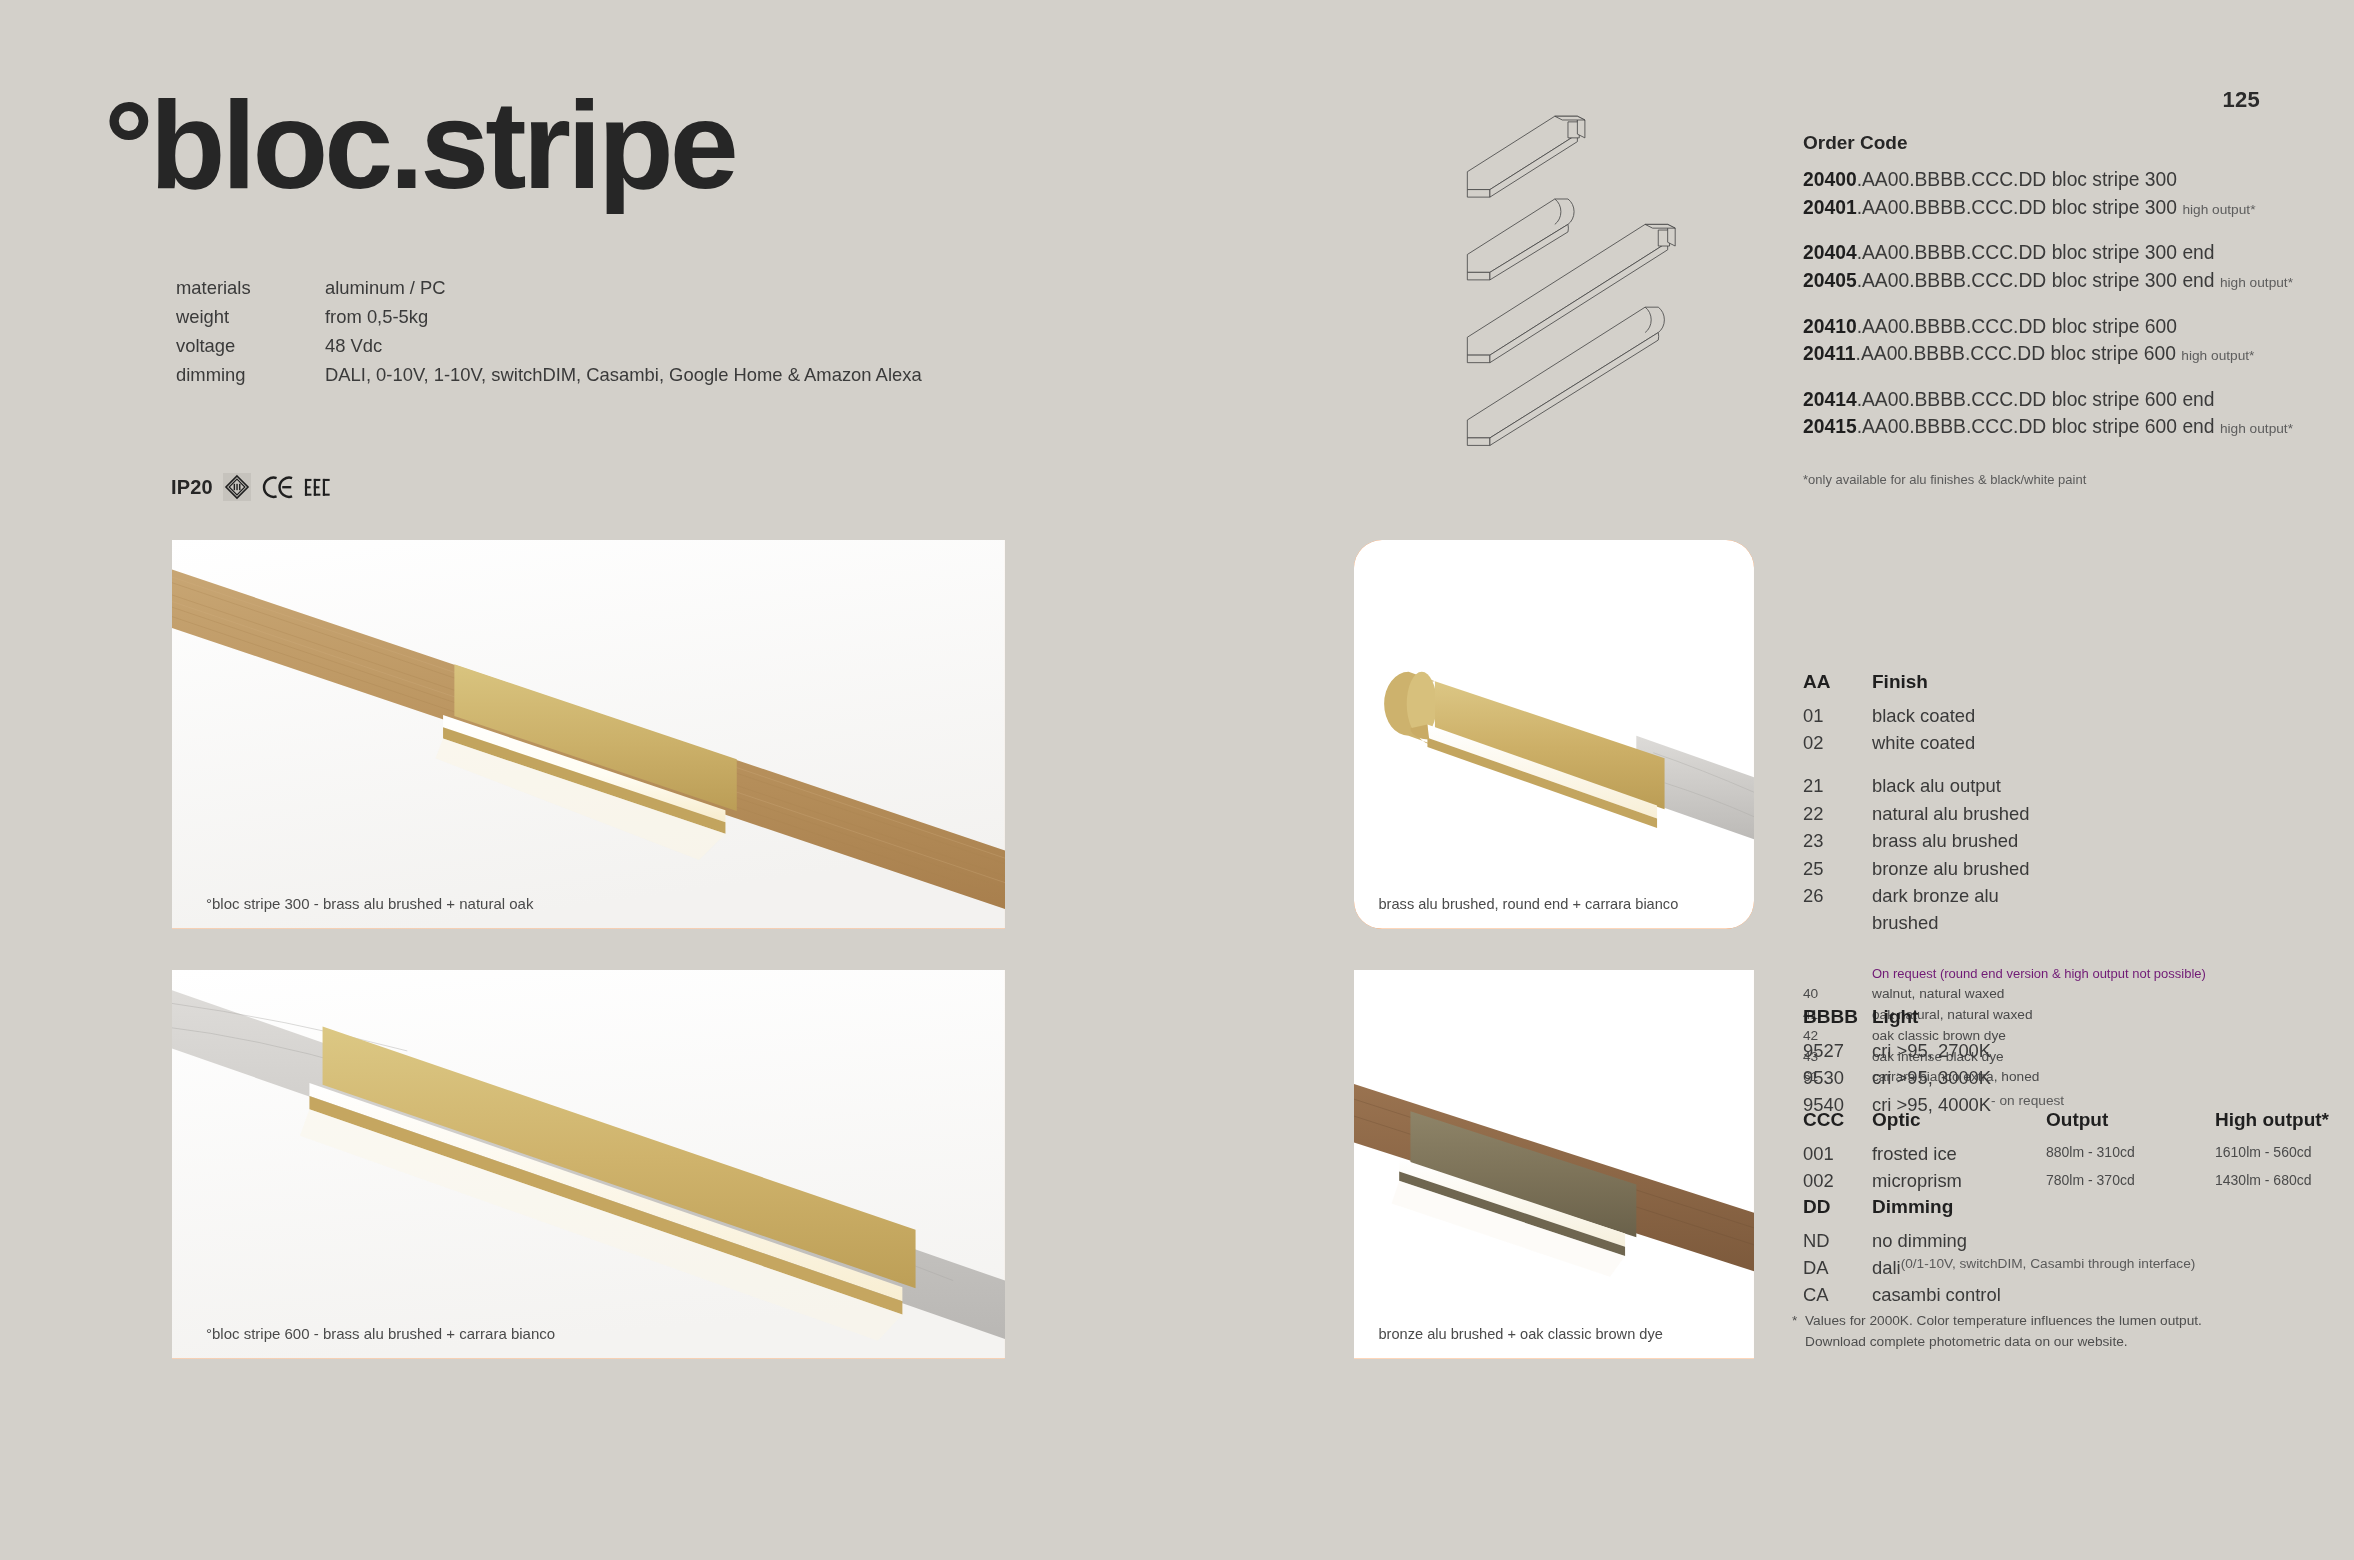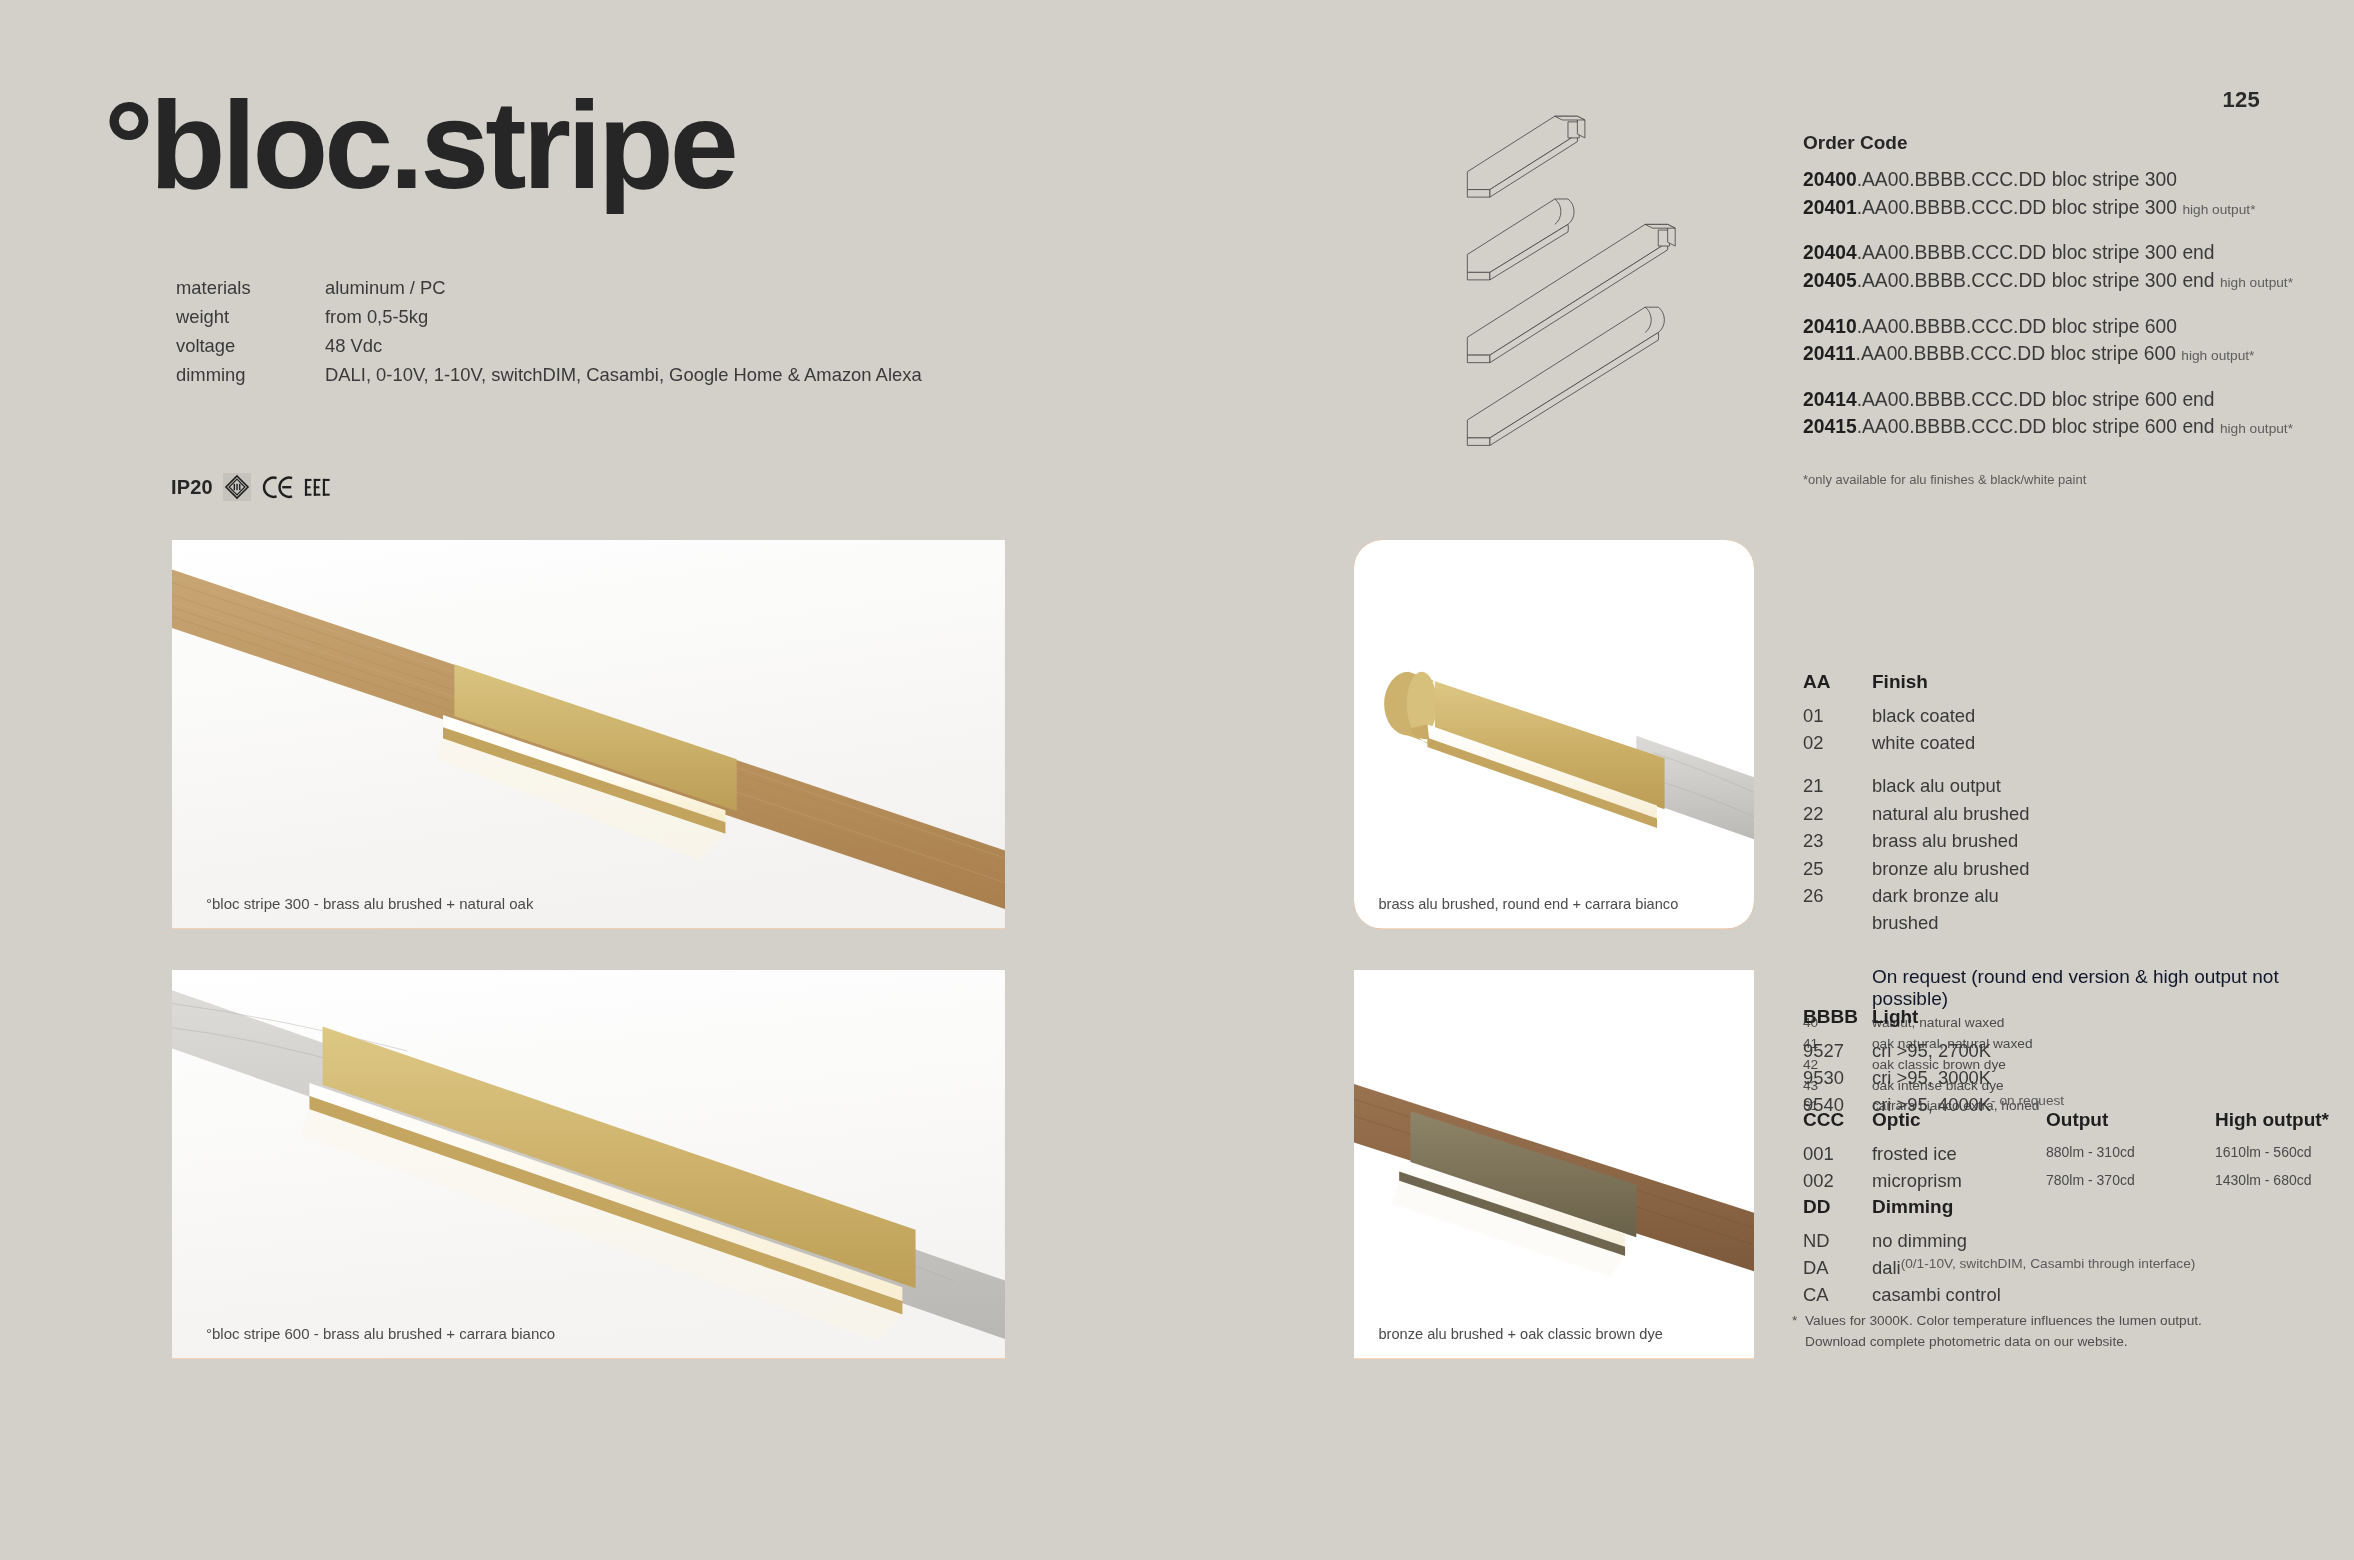--- a/index.html
+++ b/index.html
@@ -61,21 +61,21 @@
   .opt-dd    { top:1196px; }
 
   .opt-head { display:flex; font-size:19px; font-weight:700; color:#1f1f1f; margin-bottom:8.5px; }
   .opt-row  { display:flex; font-size:18.4px; color:#3a3a3a; line-height:1.49; }
   .c-code   { width:69px; flex:none; }
   .c-desc   { width:174px; flex:none; }
   .c-out    { width:169px; flex:none; font-size:14px; color:#4a4a4a; padding-top:2.8px; }
   .c-hout   { width:169px; flex:none; font-size:14px; color:#4a4a4a; padding-top:2.8px; }
   .opt-head .c-out, .opt-head .c-hout { font-size:19px; color:#1f1f1f; padding-top:0; }
   .gap { height:16px; }
-  .opt-sub { font-size:19px; color:#0f172a; margin:29px 0 2.8px 69px; }
+  .opt-sub { font-size:13px; color:#701a75; margin:29px 0 2.8px 69px; }
   .opt-row.tiny { font-size:13.7px; line-height:1.53; color:#4a4a4a; }
   .opt-row.tiny .c-code { width:69px; }
   .inline-note { font-size:13.7px; color:#5a5a5a; }
 
   .footnote {
     position:absolute; left:1792px; top:1311px; width:527px;
     font-size:13.7px; color:#4e4e4e; line-height:1.5;
   }
   .footnote .star { position:absolute; left:0; top:0; }
   .footnote .ftext { display:block; padding-left:13px; }
@@ -350,21 +350,21 @@
         <span class="inline-note"> (0/1-10V, switchDIM, Casambi through interface)</span>
     </div>
     <div class="opt-row">
       <span class="c-code">CA</span>
       <span>casambi control</span>
     </div>
   </div>
 
   <div class="footnote">
     <span class="star">*</span>
-    <span class="ftext">Values for 3000K. Color temperature influences the lumen output.</span>
+    <span class="ftext">Values for 2000K. Color temperature influences the lumen output.</span>
     <span class="ftext">Download complete photometric data on our website.</span>
   </div>
 
   <div class="photo photo-1">
     <svg class="scene" viewBox="0 0 885 413" preserveAspectRatio="none">
       <defs>
         <linearGradient id="oak1" x1="0" y1="0" x2="0" y2="1">
           <stop offset="0" stop-color="#c8a674"></stop>
           <stop offset="0.45" stop-color="#bb9560"></stop>
           <stop offset="1" stop-color="#a87f4d"></stop>

